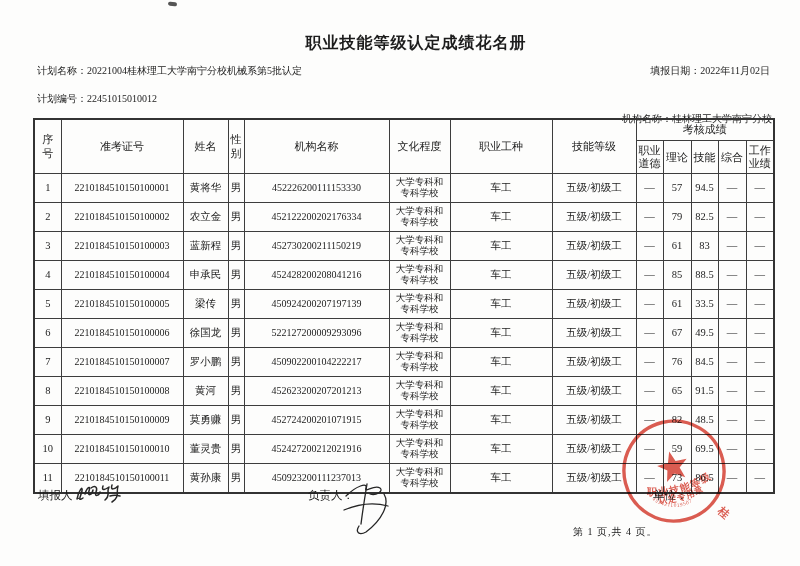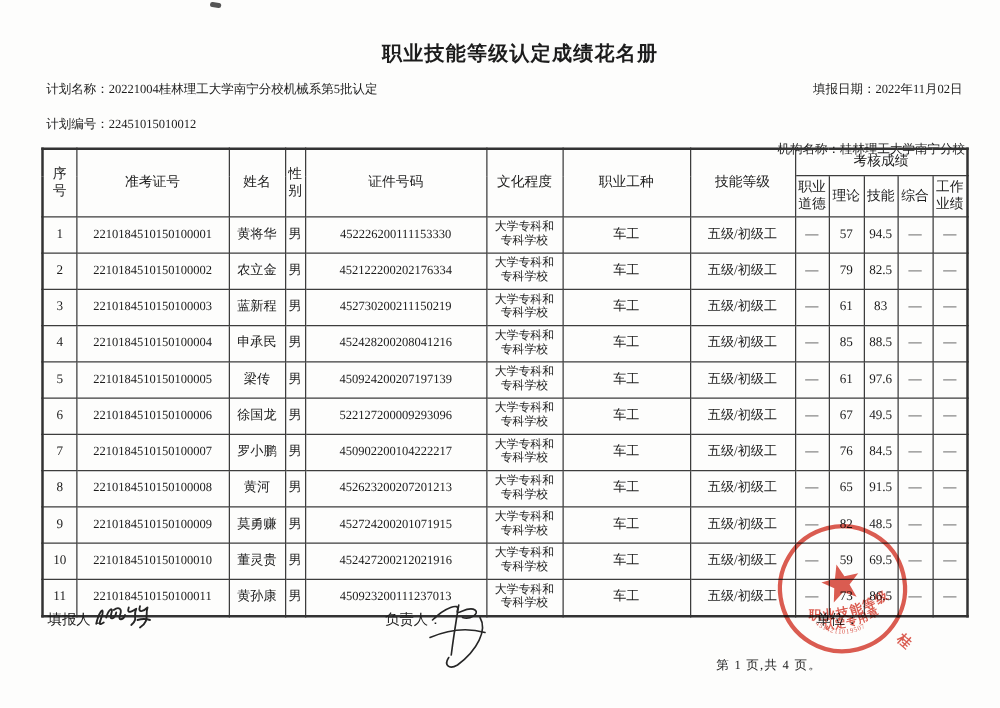--- a/index.html
+++ b/index.html
@@ -84,21 +84,21 @@
       <col style="width:27px">
       <col style="width:28px">
       <col style="width:28px">
   </colgroup>
   <thead>
     <tr>
       <th rowspan="2">序号</th>
       <th rowspan="2">准考证号</th>
       <th rowspan="2">姓名</th>
       <th rowspan="2">性别</th>
-      <th rowspan="2">证件号码</th>
+      <th rowspan="2">机构名称</th>
       <th rowspan="2">文化程度</th>
       <th rowspan="2">职业工种</th>
       <th rowspan="2">技能等级</th>
       <th colspan="5" class="group">考核成绩</th>
     </tr>
     <tr class="sub">
       <th>职业道德</th>
       <th>理论</th>
       <th>技能</th>
       <th>综合</th>
@@ -170,21 +170,21 @@
         <td>5</td>
         <td>2210184510150100005</td>
         <td>梁传</td>
         <td>男</td>
         <td>450924200207197139</td>
         <td>大学专科和专科学校</td>
         <td>车工</td>
         <td>五级/初级工</td>
         <td>—</td>
         <td>61</td>
-        <td>97.6</td>
+        <td>33.5</td>
         <td>—</td>
         <td>—</td>
       </tr>
       <tr>
         <td>6</td>
         <td>2210184510150100006</td>
         <td>徐国龙</td>
         <td>男</td>
         <td>522127200009293096</td>
         <td>大学专科和专科学校</td>

